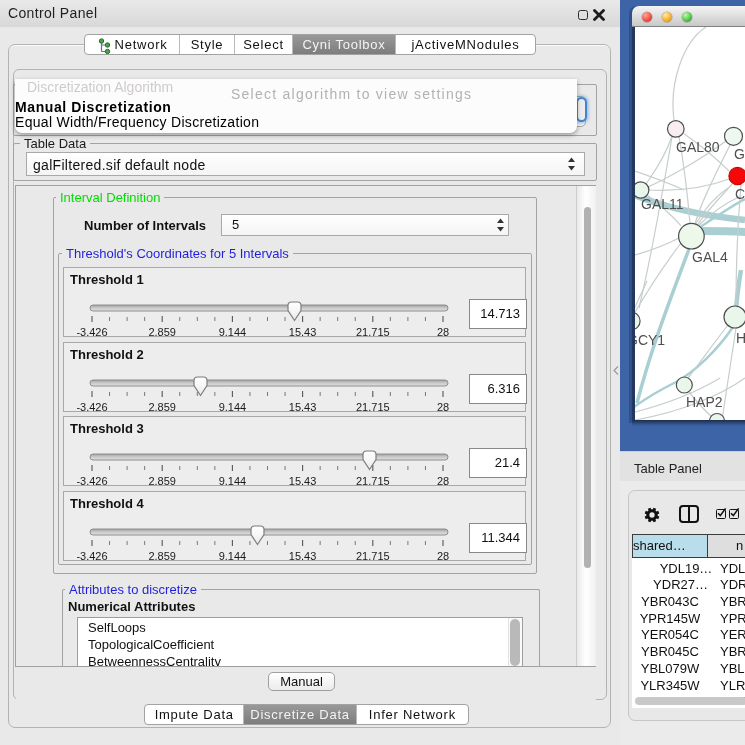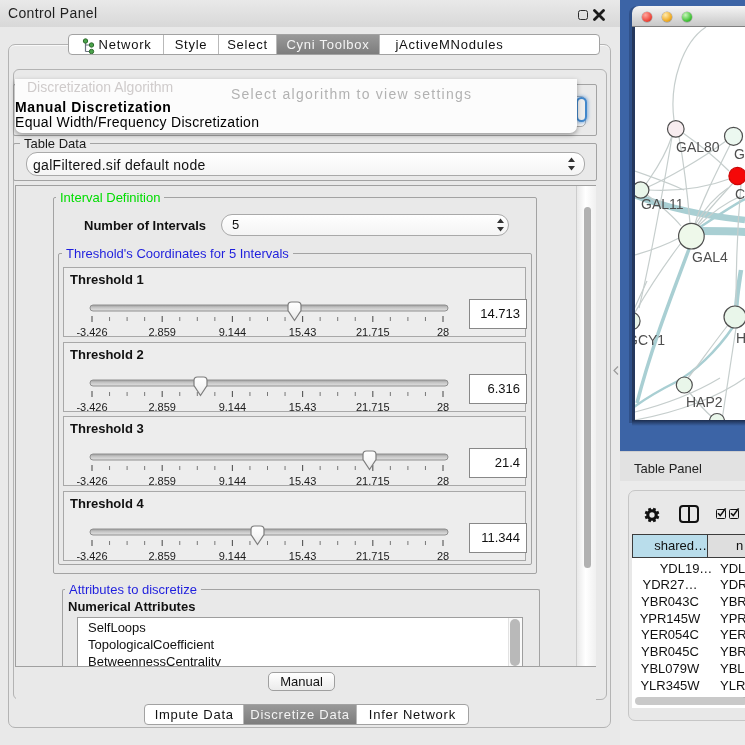--- a/index.html
+++ b/index.html
@@ -1,19 +1,19 @@
 <!DOCTYPE html>
 <html><head><meta charset="utf-8"><style>
 *{margin:0;padding:0;box-sizing:border-box}
 body{font-family:"Liberation Sans",sans-serif;-webkit-font-smoothing:antialiased}
 #root{position:relative;width:745px;height:745px;overflow:hidden;background:#e9e9e9;font-family:"Liberation Sans",sans-serif}
 .ab{position:absolute}
 .grp{position:absolute;border:1px solid #a3a3a3;border-radius:2px}
 .gtitle{position:absolute;font-size:13px;background:#e9e9e9;padding:0 4px;white-space:nowrap;line-height:13px}
-.combo{position:absolute;background:linear-gradient(#ffffff,#f4f4f4);border:1px solid #a9a9a9;border-radius:11px;font-size:13px;color:#111;white-space:nowrap;overflow:hidden}
+.combo{position:absolute;background:linear-gradient(#ffffff,#f4f4f4);border:1px solid #a9a9a9;border-radius:0;font-size:13px;color:#111;white-space:nowrap;overflow:hidden}
 .seg{display:flex;position:absolute;background:#fff;border:1px solid #a2a2a2;border-radius:4px;overflow:hidden;font-size:13px;color:#111;letter-spacing:0.75px}
 .seg div{display:flex;align-items:center;justify-content:center;border-right:1px solid #b9b9b9;white-space:nowrap}
 .seg div:last-child{border-right:none}
 .seg .sel{background:linear-gradient(#999999,#7d7d7d);color:#f4f4f4}
 .thp{position:absolute;left:63px;width:463px;height:70px;border:1px solid #a8a8a8;background:#ededed}
 .tht{position:absolute;left:6px;top:4px;font-size:13px;font-weight:bold;color:#111}
 .tval{position:absolute;left:405px;top:31px;width:58px;height:30px;background:#fff;border:1px solid #888;font-size:13px;color:#111;text-align:right;padding:6px 6px 0 0}
 </style></head><body>
 <div id="root">
 <svg width="0" height="0" style="position:absolute">
@@ -98,26 +98,26 @@
 <div class="ab" style="left:687.7px;top:505px;width:2.6px;height:18px;background:#111"></div>
 <div class="ab" style="left:716px;top:509px;width:10px;height:10px;border:1.5px solid #111;border-radius:1.5px"></div>
 <svg class="ab" style="left:716px;top:505px" width="13" height="14" viewBox="0 0 13 14">
       <path d="M2 8.2 L4.3 10.6 L9.6 3.4" stroke="#111" stroke-width="1.6" fill="none"></path>
     </svg>
 <div class="ab" style="left:729px;top:509px;width:10px;height:10px;border:1.5px solid #111;border-radius:1.5px"></div>
 <svg class="ab" style="left:729px;top:505px" width="13" height="14" viewBox="0 0 13 14">
       <path d="M2 8.2 L4.3 10.6 L9.6 3.4" stroke="#111" stroke-width="1.6" fill="none"></path>
     </svg>
 <div class="ab" style="left:632px;top:534px;width:113px;height:174px;background:#fff;overflow:hidden"></div>
-<div class="ab" style="left:632px;top:534px;width:76px;height:24px;background:#b9ddeb;border:1px solid #3c3c3c;font-size:13px;color:#111;text-align:right;line-height:22px">shared…</div>
+<div class="ab" style="left:632px;top:534px;width:76px;height:24px;background:#b9ddeb;border:1px solid #3c3c3c;font-size:13px;color:#111;text-align:left;line-height:22px">shared…</div>
 <div class="ab" style="left:708px;top:534px;width:37px;height:24px;background:#dedede;border-top:1px solid #3c3c3c;border-bottom:1px solid #3c3c3c;font-size:13px;color:#111;padding-left:28px;line-height:22px">n…</div>
 <div class="ab" style="left:632px;top:558px;width:113px;height:146px;overflow:hidden;background:#fff">
 <div class="ab" style="left:16px;top:2.6px;width:76px;text-align:center;font-size:13px;color:#111">YDL19…</div>
 <div class="ab" style="left:88px;top:2.6px;font-size:13px;color:#111;white-space:nowrap">YDL194W</div>
-<div class="ab" style="left:0;top:19.3px;width:76px;text-align:center;font-size:13px;color:#111">YDR27…</div>
+<div class="ab" style="left:0;top:19.3px;width:76px;text-align:right;font-size:13px;color:#111">YDR27…</div>
 <div class="ab" style="left:88px;top:19.3px;font-size:13px;color:#111;white-space:nowrap">YDR277C</div>
 <div class="ab" style="left:0;top:36.0px;width:76px;text-align:center;font-size:13px;color:#111">YBR043C</div>
 <div class="ab" style="left:88px;top:36.0px;font-size:13px;color:#111;white-space:nowrap">YBR043C</div>
 <div class="ab" style="left:0;top:52.7px;width:76px;text-align:center;font-size:13px;color:#111">YPR145W</div>
 <div class="ab" style="left:88px;top:52.7px;font-size:13px;color:#111;white-space:nowrap">YPR145W</div>
 <div class="ab" style="left:0;top:69.4px;width:76px;text-align:center;font-size:13px;color:#111">YER054C</div>
 <div class="ab" style="left:88px;top:69.4px;font-size:13px;color:#111;white-space:nowrap">YER054C</div>
 <div class="ab" style="left:0;top:86.1px;width:76px;text-align:center;font-size:13px;color:#111">YBR045C</div>
 <div class="ab" style="left:88px;top:86.1px;font-size:13px;color:#111;white-space:nowrap">YBR045C</div>
 <div class="ab" style="left:0;top:102.8px;width:76px;text-align:center;font-size:13px;color:#111">YBL079W</div>
@@ -130,21 +130,21 @@
 <div class="ab" style="left:635px;top:697px;width:112px;height:8px;background:#c9c9c9;border-radius:4px"></div>
 <div class="ab" style="left:0;top:0;width:620px;height:745px;background:#e9e9e9"></div>
 <div class="ab" style="left:0;top:0;width:620px;height:27px;background:linear-gradient(#e9e9e9,#d8d8d8)"></div>
 <div class="ab" style="left:8px;top:5px;font-size:14px;color:#1f1f1f;letter-spacing:0.35px">Control Panel</div>
 <div class="ab" style="left:578px;top:10px;width:10px;height:10px;border:1.6px solid #2b2b2b;border-radius:2.5px"></div>
 <svg class="ab" style="left:593px;top:9px" width="12" height="12" viewBox="0 0 12 12">
       <path d="M1.5 1.5 L10.5 10.5 M10.5 1.5 L1.5 10.5" stroke="#1a1a1a" stroke-width="2.8" stroke-linecap="round"></path>
     </svg>
 <div class="ab" style="left:8px;top:44px;width:603px;height:684px;border:1px solid #b3b3b3;border-radius:7px;box-shadow:inset 0 1px 0 rgba(255,255,255,0.7)"></div>
 <div class="ab" style="left:13px;top:69px;width:594px;height:631px;border:1px solid #b3b3b3;border-radius:6px"></div>
-<div class="seg" style="left:68px;top:34px;width:532px;height:21px">
+<div class="seg" style="left:84px;top:34px;width:452px;height:21px">
 <div style="width:95px"><svg width="14" height="17" viewBox="0 0 14 17" style="margin-right:4px;margin-top:2px">
           <path d="M4.5 4 L4.5 14.5 M4.5 8 L9.5 8 M4.5 14.5 L9.5 14.5" stroke="#6b7280" stroke-width="1.2" fill="none"></path>
           <circle cx="4.5" cy="4" r="2.2" fill="#4aa34a" stroke="#2e6b2e" stroke-width="1"></circle>
           <circle cx="10.5" cy="8" r="2.2" fill="#4aa34a" stroke="#2e6b2e" stroke-width="1"></circle>
           <circle cx="10.5" cy="14.5" r="2.2" fill="#4aa34a" stroke="#2e6b2e" stroke-width="1"></circle>
         </svg>Network</div>
 <div style="width:55px">Style</div>
 <div style="width:58px">Select</div>
 <div class="sel" style="width:103px">Cyni Toolbox</div>
 <div style="width:139px">jActiveMNodules</div>

